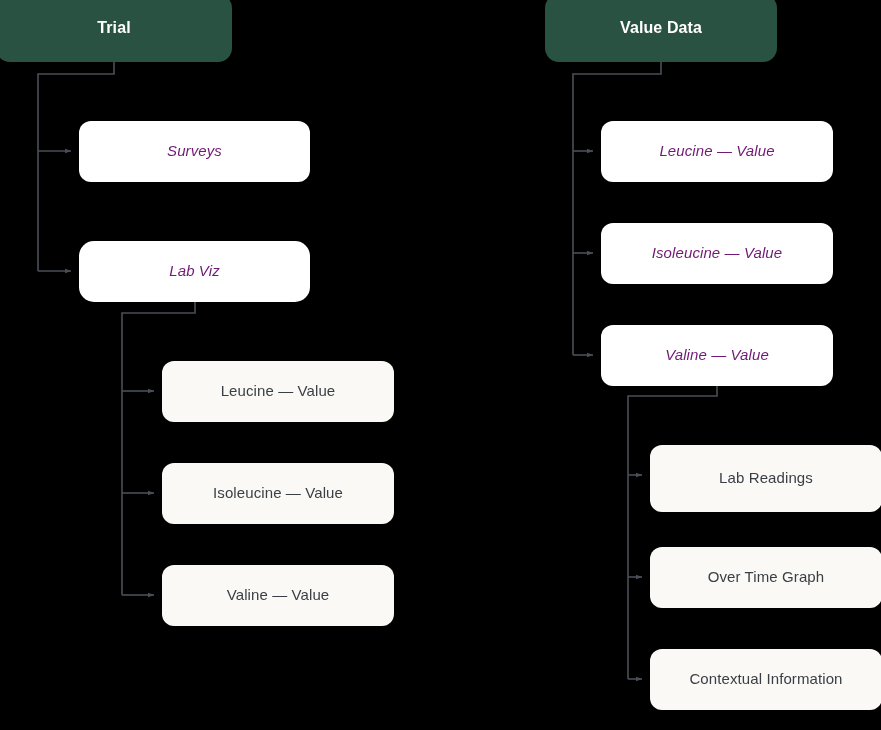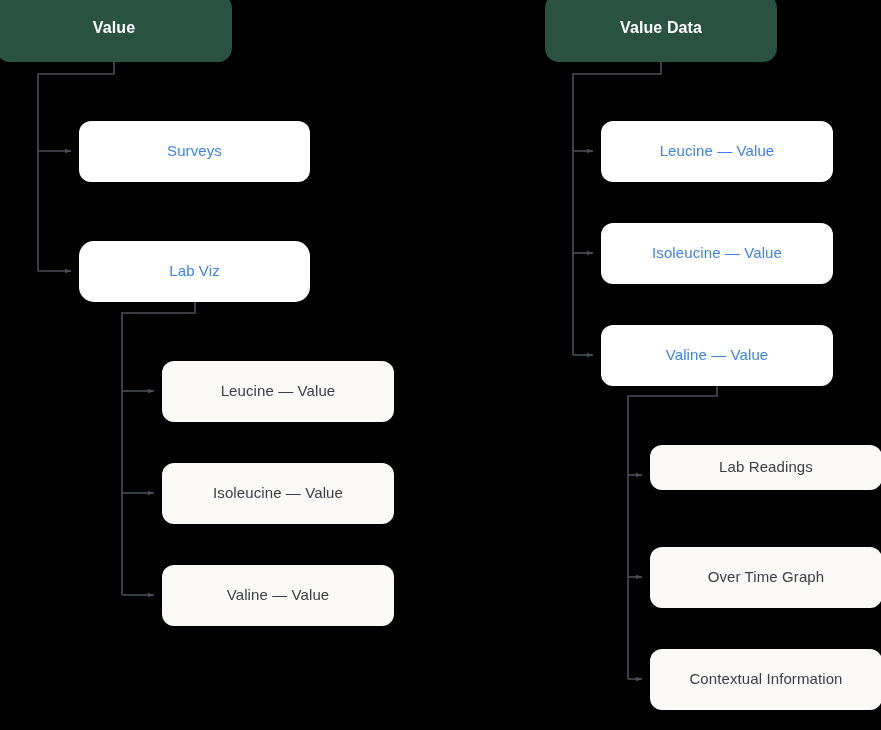--- a/index.html
+++ b/index.html
@@ -37,22 +37,23 @@
   }
   .node.root {
     background: #2A5243;
     color: #FFFFFF;
     font-weight: 700;
     font-size: 16px;
     border-radius: 14px;
   }
   .node.branch {
     background: #FFFFFF;
-    color: #3b82f6;
+    color: #701a75;
     font-weight: 400;
+    font-style: italic;
   }
   .node.leaf {
     background: #FAF9F5;
     color: #3A3F45;
     font-weight: 400;
   }
 </style>
 </head>
 <body>
 
@@ -81,21 +82,21 @@
       <path d="M573,355 L593,355" marker-end="url(#arw)"></path>
 
       <path d="M717,386 L717,396 L628,396 L628,679"></path>
       <path d="M628,475 L642,475" marker-end="url(#arw)"></path>
       <path d="M628,577 L642,577" marker-end="url(#arw)"></path>
       <path d="M628,679 L642,679" marker-end="url(#arw)"></path>
     </g>
   </svg>
 
   <div class="node root" style="left:-4px; top:-6px; width:236px; height:68px;">
-    <span>Value</span>
+    <span>Trial</span>
   </div>
 
   <div class="node branch" style="left:79px; top:121px; width:231px; height:61px;">
     <span>Surveys</span>
   </div>
 
   <div class="node branch" style="left:79px; top:241px; width:231px; height:61px;border-radius:15px;">
     <span>Lab Viz</span>
   </div>
 
@@ -120,21 +121,21 @@
   </div>
 
   <div class="node branch" style="left:601px; top:223px; width:232px; height:61px;">
     <span>Isoleucine — Value</span>
   </div>
 
   <div class="node branch" style="left:601px; top:325px; width:232px; height:61px;">
     <span>Valine — Value</span>
   </div>
 
-  <div class="node leaf" style="left:650px; top:445px; width:232px; height:45px;">
+  <div class="node leaf" style="left:650px; top:445px; width:232px; height:67px;">
     <span>Lab Readings</span>
   </div>
 
   <div class="node leaf" style="left:650px; top:547px; width:232px; height:61px;">
     <span>Over Time Graph</span>
   </div>
 
   <div class="node leaf" style="left:650px; top:649px; width:232px; height:61px;">
     <span>Contextual Information</span>
   </div>

